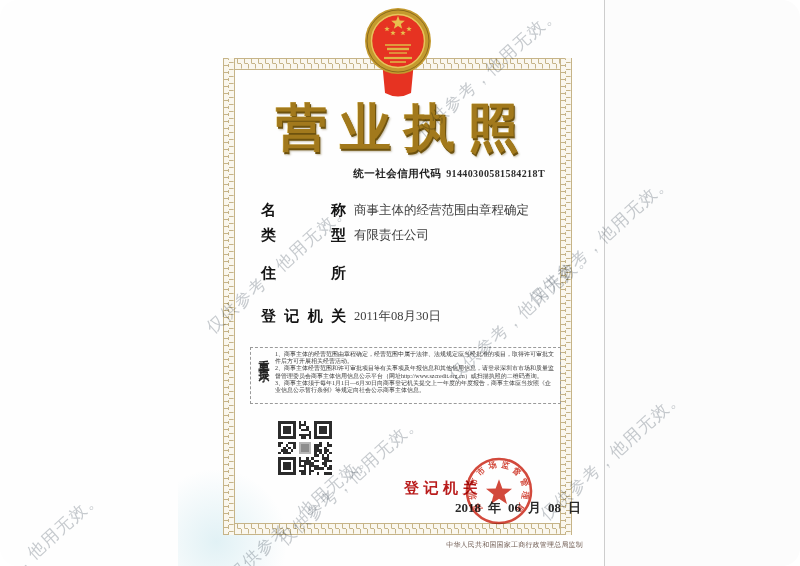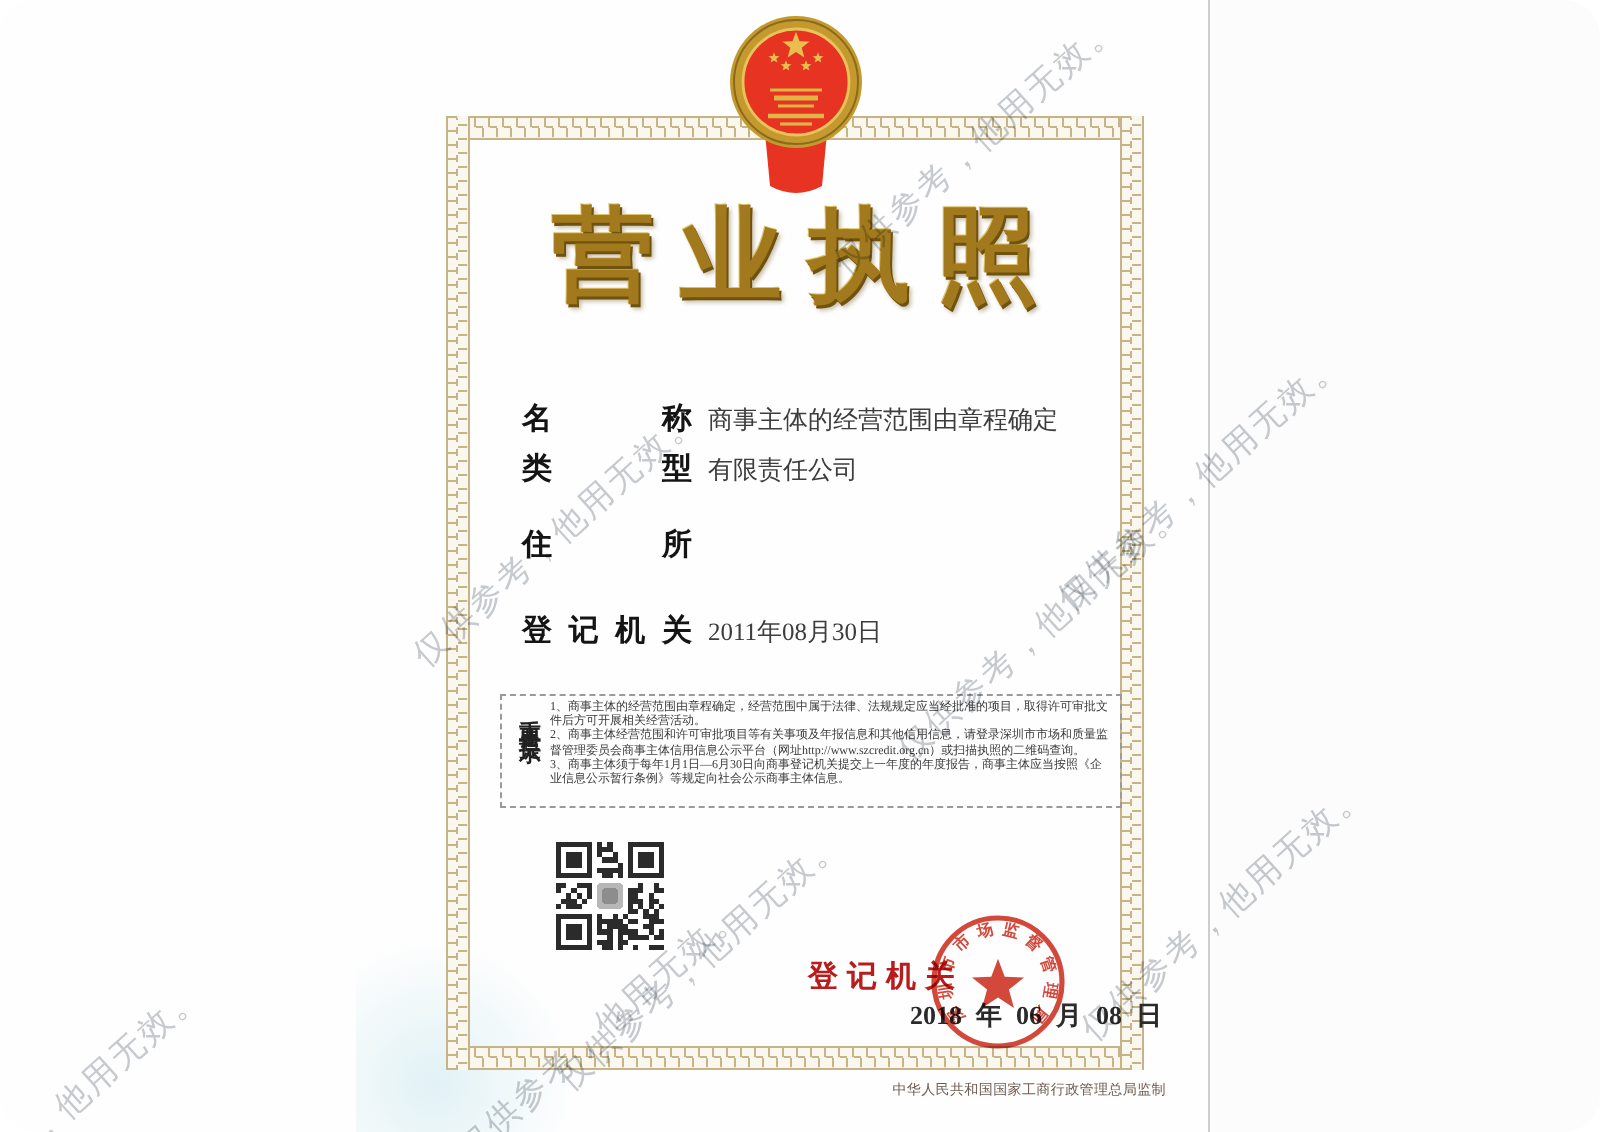--- a/index.html
+++ b/index.html
@@ -101,20 +101,24 @@
       <path d="M23 42 L49 42" stroke-width="1.6"></path>
       <path d="M25 46 L47 46" stroke-width="2.4"></path>
       <path d="M27 50 L45 50" stroke-width="1.4"></path>
       <path d="M22 55 L50 55" stroke-width="2.2"></path>
       <path d="M28 59 L44 59" stroke-width="1.6"></path>
     </g>
   </svg>
 
   <div class="license-title">营业执照</div>
 
+  <div class="code-line">
+    <span class="code-label">统一社会信用代码</span>
+    <span class="code-value">91440300581584218T</span>
+  </div>
 
   <div class="frow" style="top:200px;">
     <span class="flabel">名称</span>
     <span class="fvalue">商事主体的经营范围由章程确定</span>
   </div>
   <div class="frow" style="top:225px;">
     <span class="flabel">类型</span>
     <span class="fvalue">有限责任公司</span>
   </div>
   <div class="frow" style="top:265px;">

